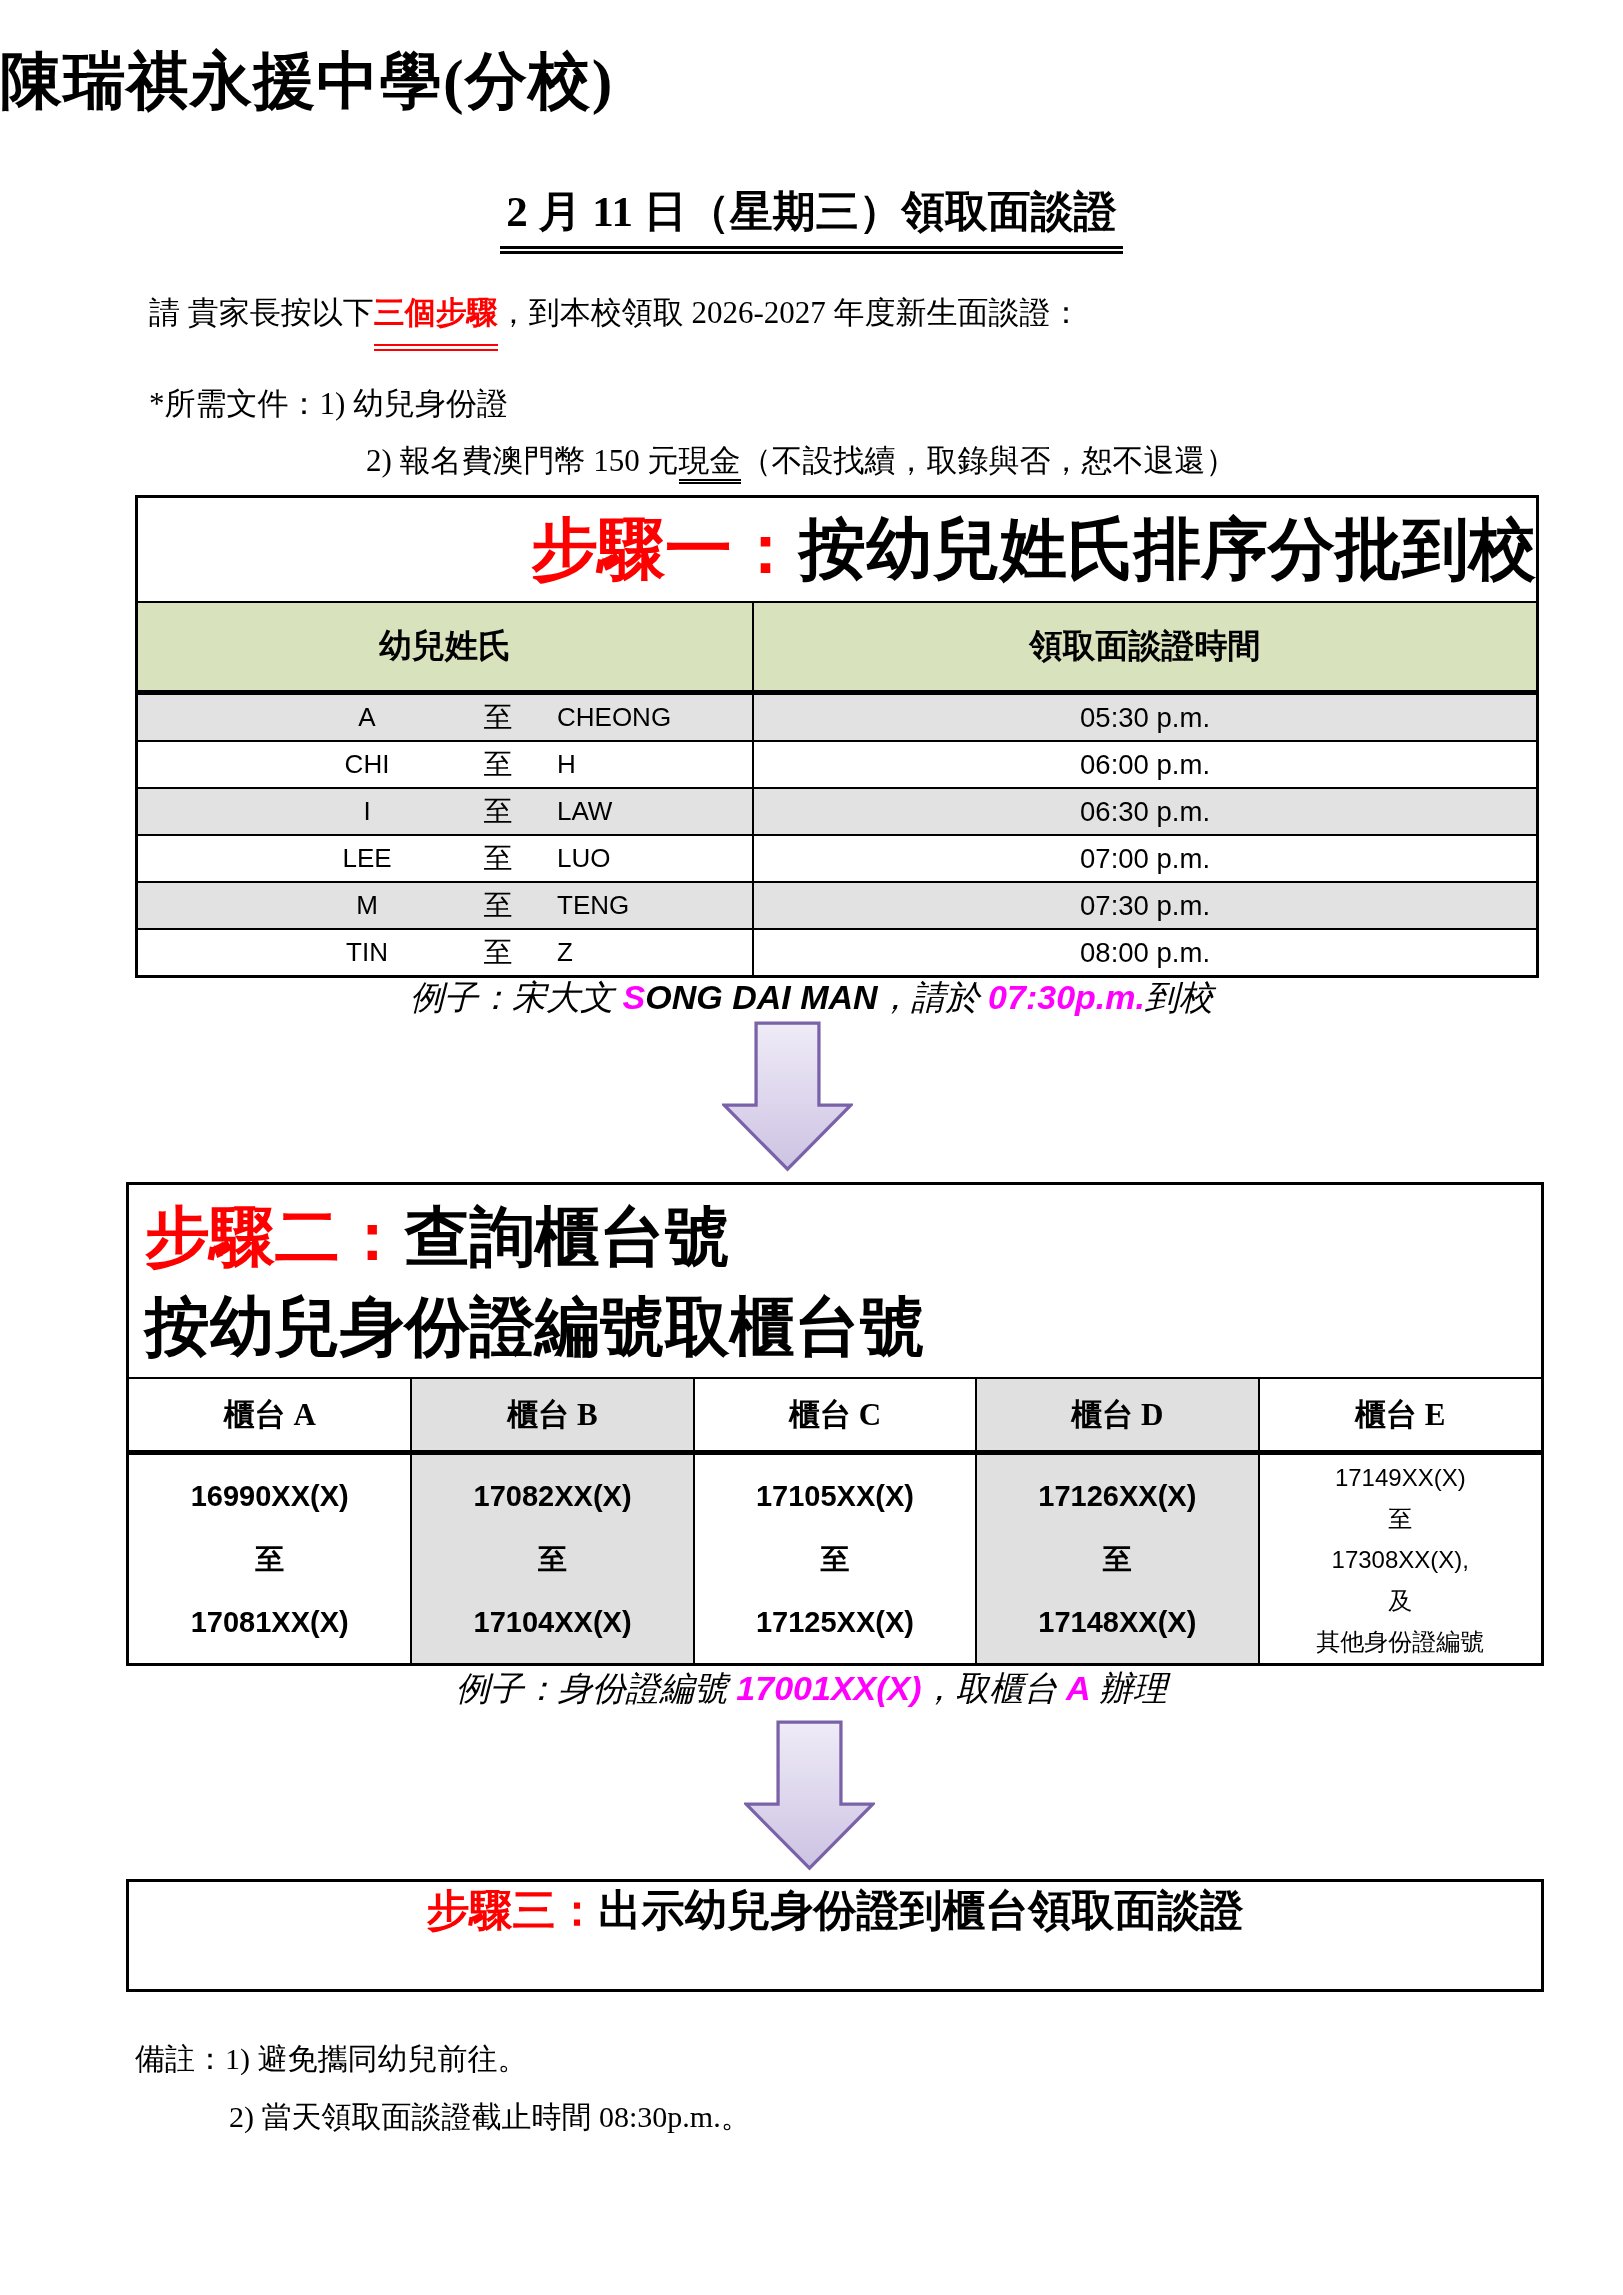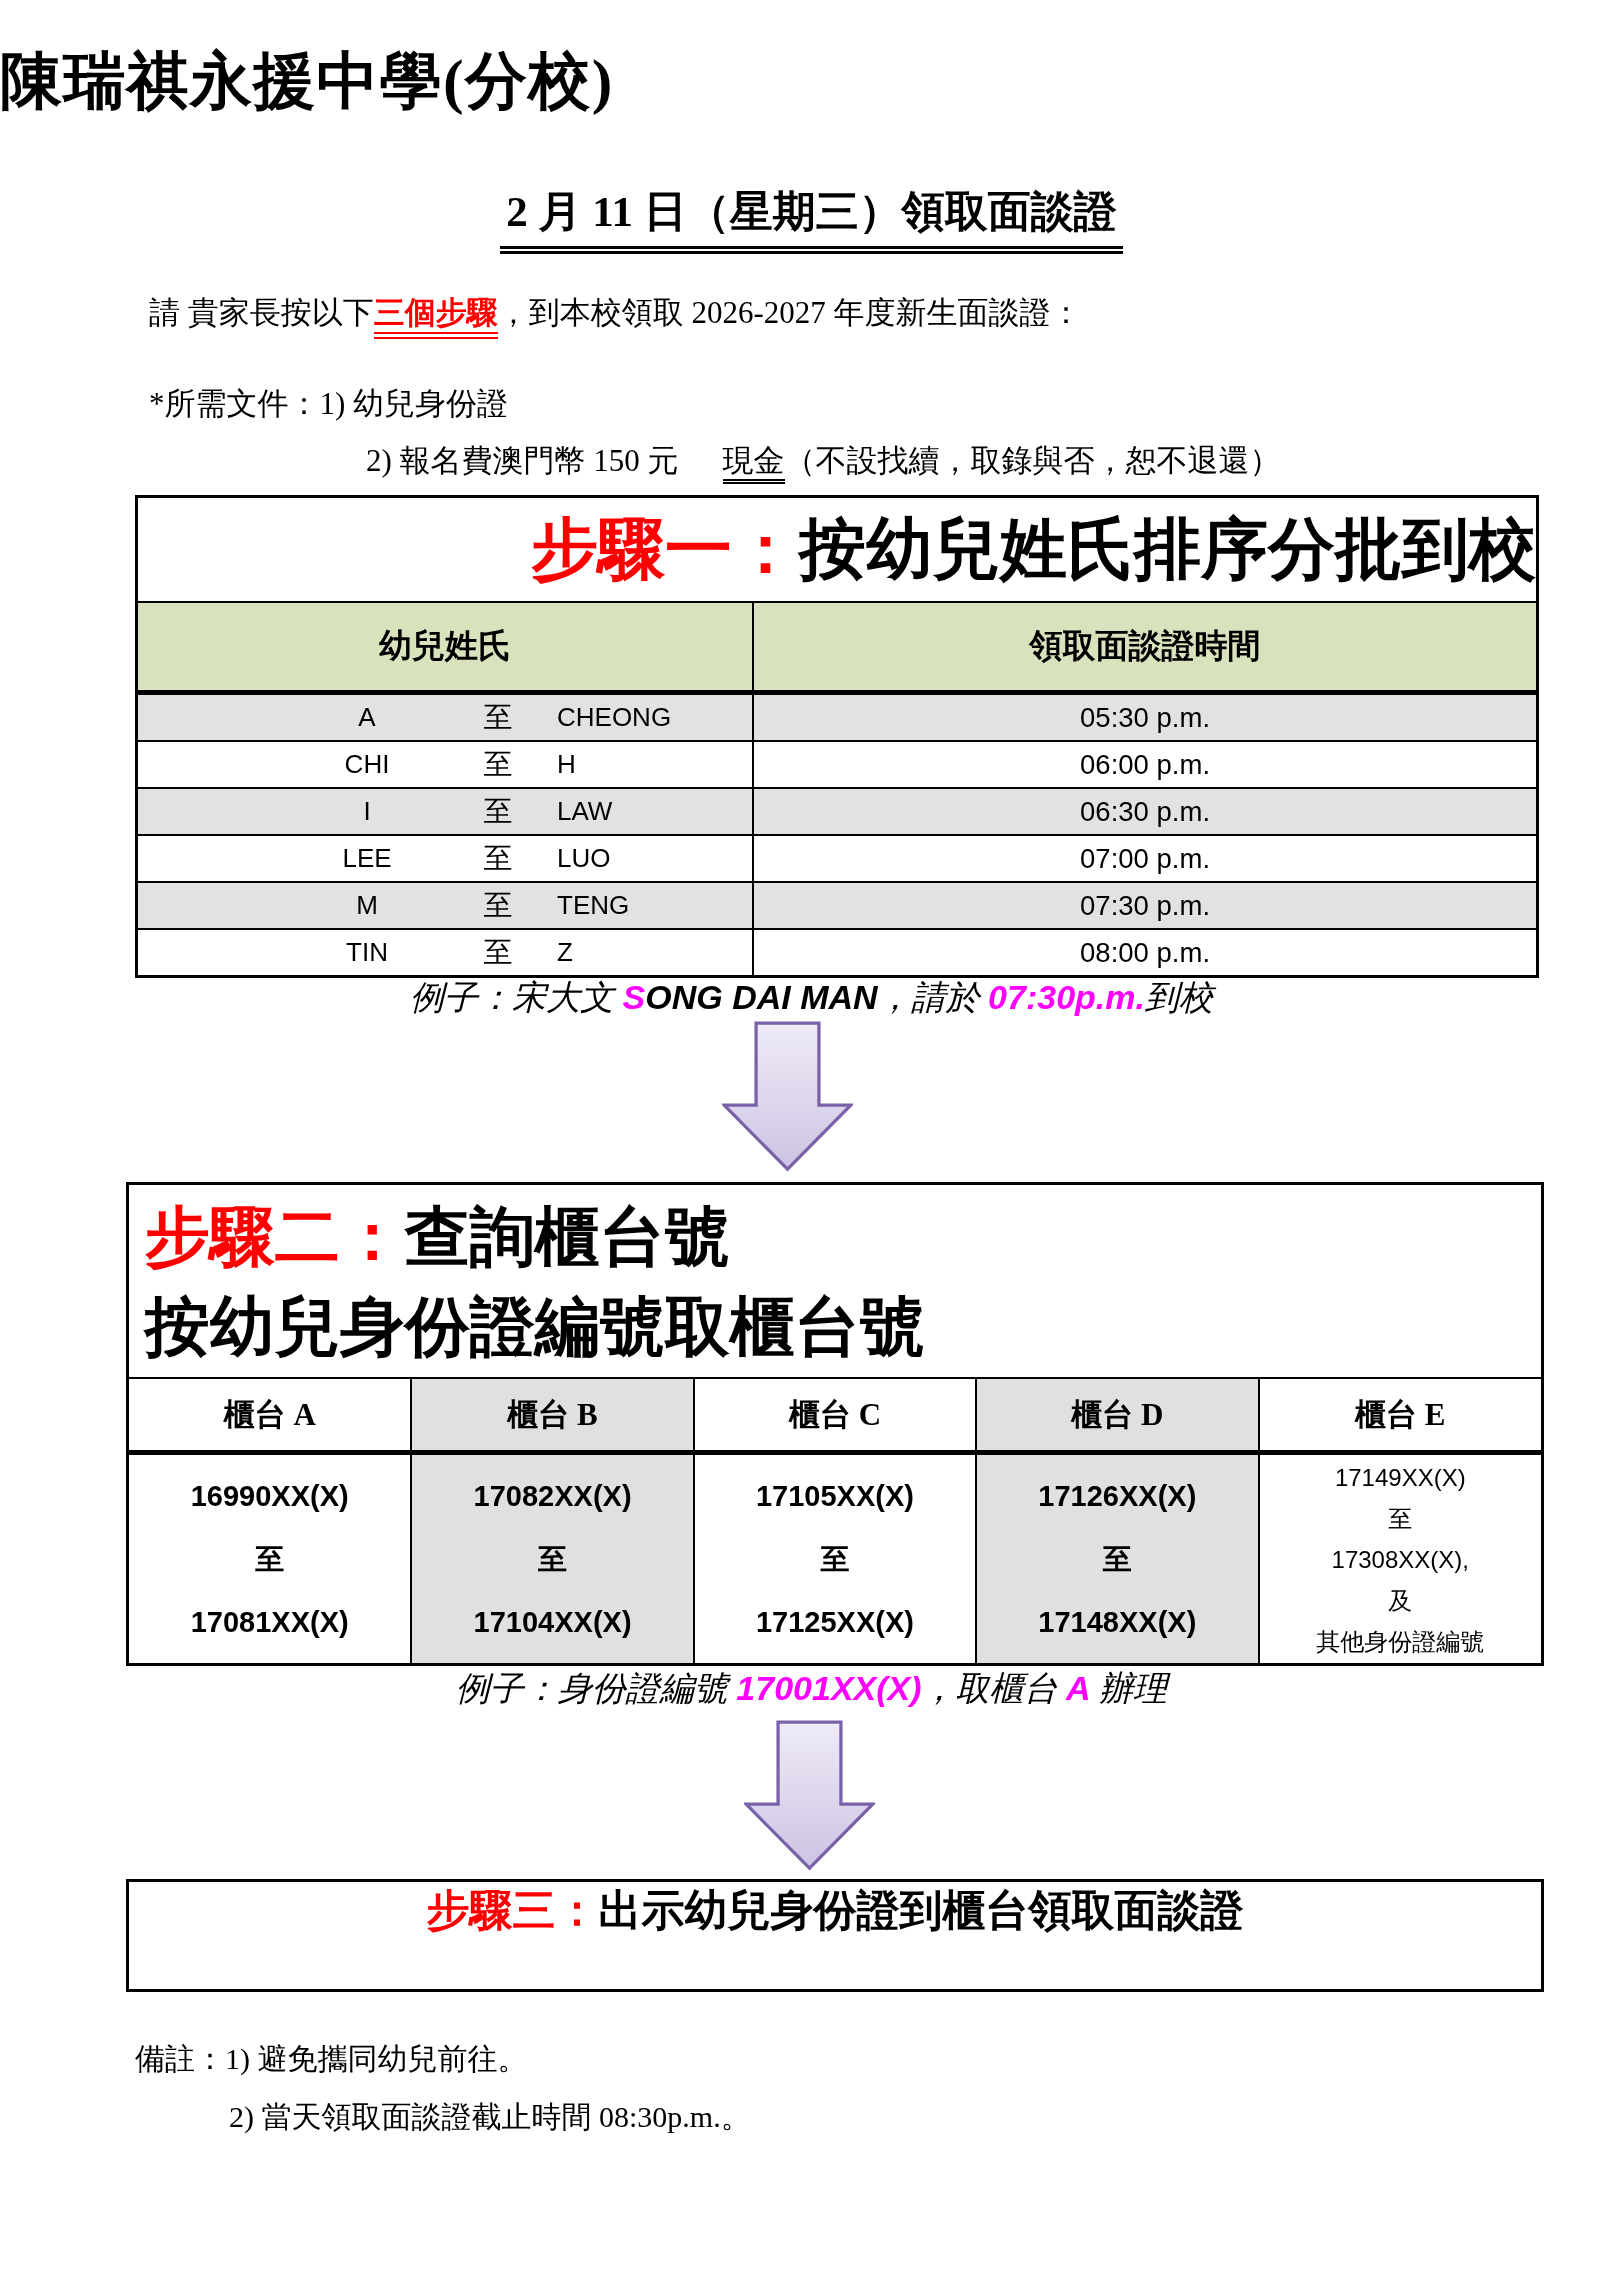--- a/index.html
+++ b/index.html
@@ -14,25 +14,25 @@
   }
   .subtitle-wrap { position:absolute; top:183px; left:0; width:100%; text-align:center; }
   .subtitle {
     display:inline-block; font-size:43px; font-weight:bold;
     padding:0 6.5px 5.2px 6.5px; border-bottom:8.5px double #000;
   }
 
   .intro { position:absolute; top:292px; left:149px; font-size:31px; white-space:nowrap; }
   .hl-red {
     color:#FF0000; font-weight:bold;
-    border-bottom:7.2px double #FF0000; padding-bottom:2px;
+    border-bottom:7.2px double #FF0000; padding-bottom:14px;
   }
   .docs1 { position:absolute; top:383px; left:149px; font-size:31px; }
   .docs2 { position:absolute; top:440px; left:366px; font-size:31px; }
-  .u-double { border-bottom:5.9px double #000; padding-bottom:0.7px;margin-left:44px; }
+  .u-double { border-bottom:5.9px double #000; padding-bottom:0.7px; }
 
   .step-box { position:absolute; border:3.9px solid #000; box-sizing:border-box; background:#fff; }
   #box1 { top:495px; left:135px; width:1404px; }
   .box1-heading {
     height:103px; display:flex; align-items:center; justify-content:flex-end;
     font-size:67px; font-weight:bold; border-bottom:2.6px solid #000; white-space:nowrap;
   }
   .red { color:#FF0000; }
 
   table.t1 { width:100%; border-collapse:collapse; }

